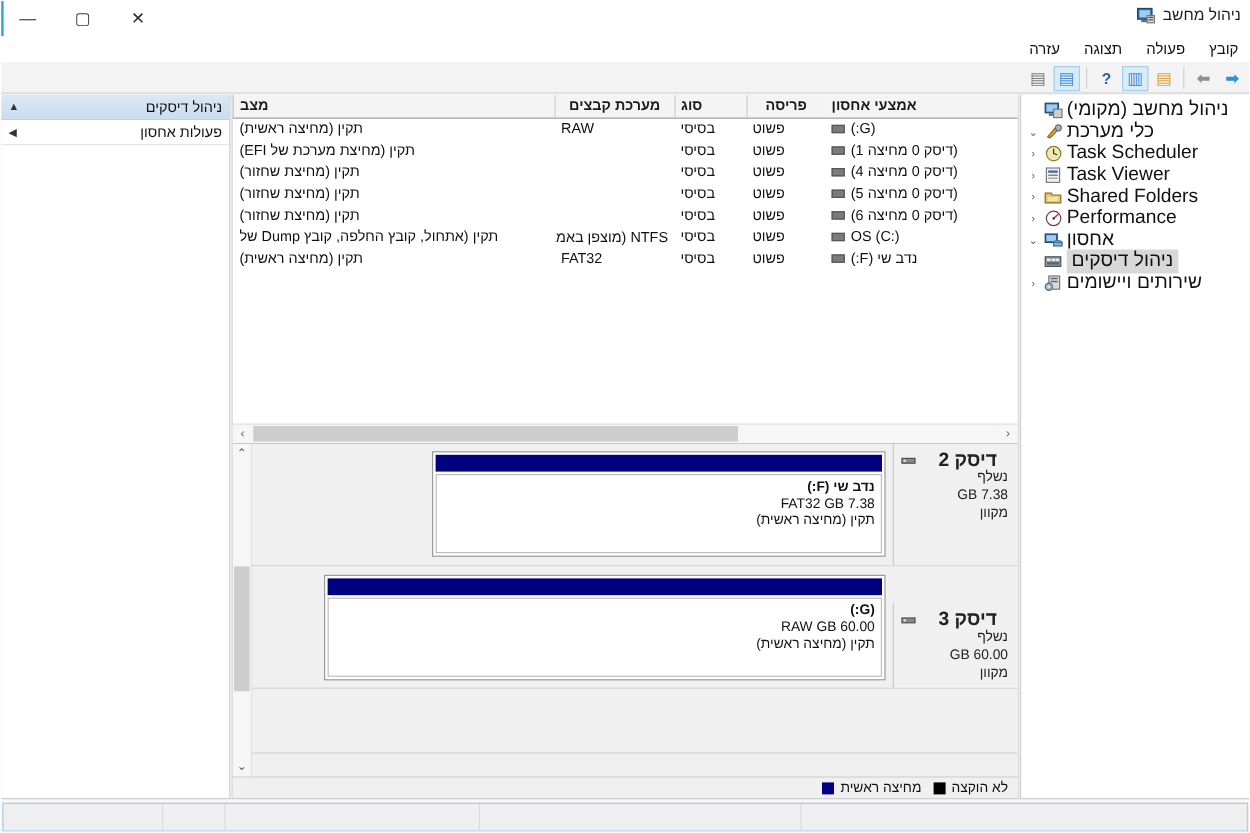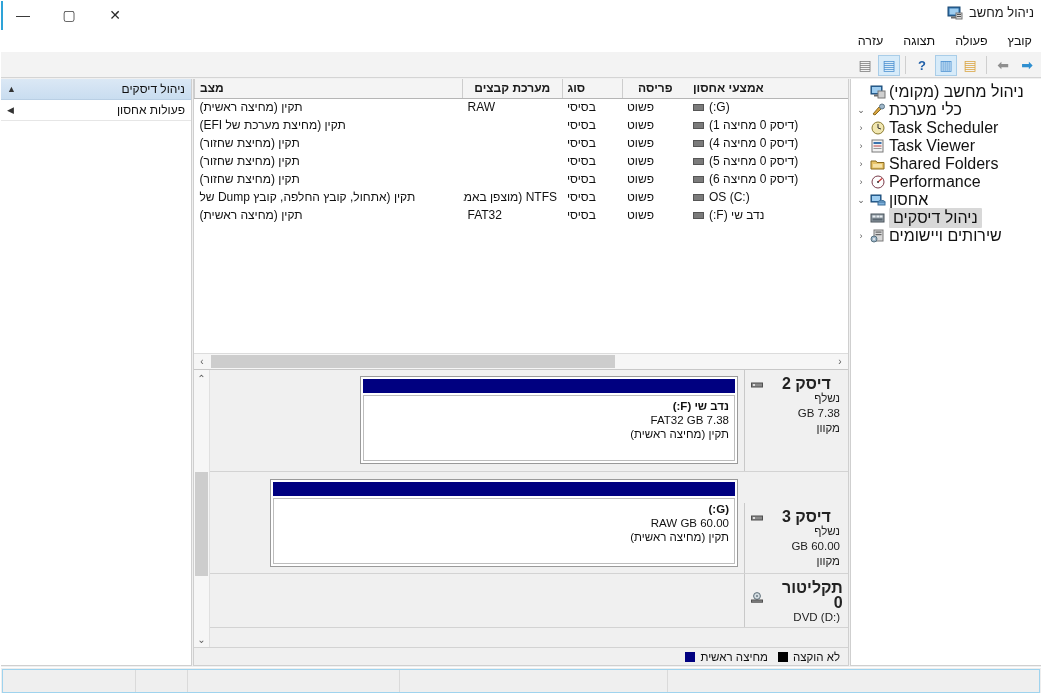--- a/index.html
+++ b/index.html
@@ -631,31 +631,20 @@
                 <div class="bar" style="background: rgb(0, 0, 128);"></div>
                 <div class="body">
                   <div class="p-label">(G:)</div>
                   <div>60.00 RAW GB</div>
                   <div>תקין (מחיצה ראשית)</div>
                 </div>
               </div>
             </div>
           </div>
           <div class="disk-row" style="height: 54px;">
-            <div class="disk-head">
-              <div class="dh-title">
-                <span class="dh-icon"><svg width="13" height="11" viewBox="0 0 13 11">
-                    <circle cx="6" cy="4" r="3.4" fill="#d5dde2" stroke="#5d6e78"></circle>
-                    <circle cx="6" cy="4" r="1" fill="#6b7b85"></circle>
-                    <rect x="0.5" y="8" width="11" height="2.2" fill="#8a8a8a" stroke="#4f4f4f"></rect>
-                  </svg></span>
-                <span>תקליטור 0</span>
-              </div>
-              <div class="dh-line">DVD (D:)</div>
-            </div>
             <div class="disk-graph"></div>
           </div>
         </div>
       <div class="legend" id="legend">
           <div class="legend-entry">
             <span class="lg-sw" style="background: rgb(0, 0, 0);"></span>
             <span>לא הוקצה</span>
           </div>
           <div class="legend-entry">
             <span class="lg-sw" style="background: rgb(0, 0, 128);"></span>

